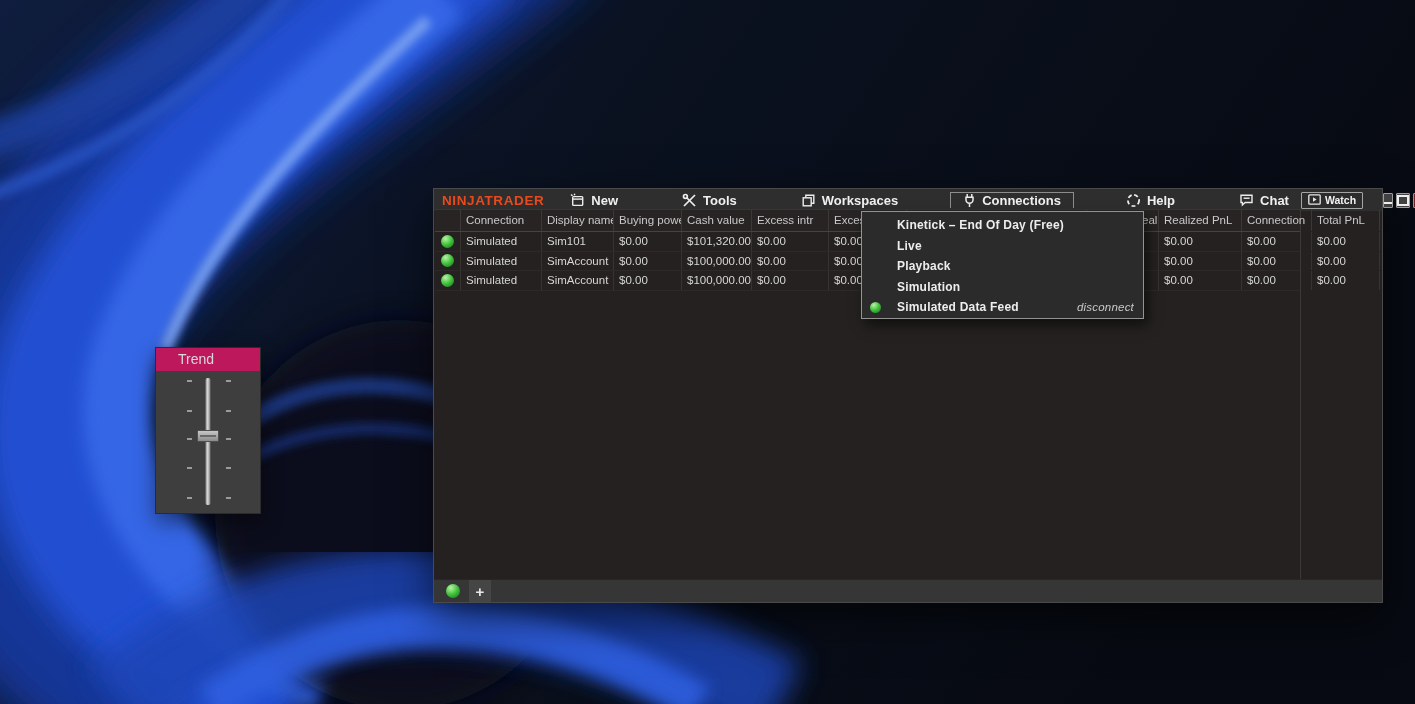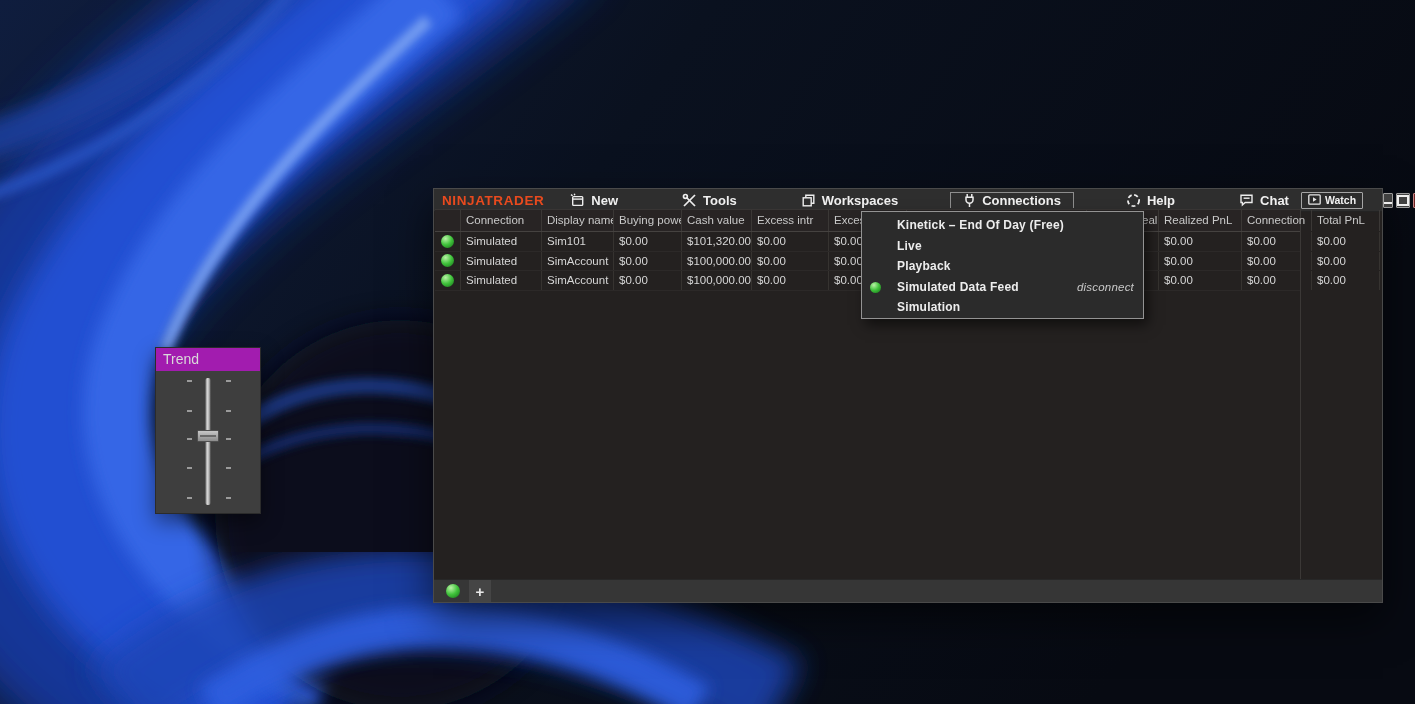--- a/index.html
+++ b/index.html
@@ -5,22 +5,22 @@
   html,body{margin:0;padding:0;background:#070a12;}
   *{box-sizing:border-box;cursor:default;user-select:none;}
   .stage{position:relative;width:1415px;height:704px;overflow:hidden;
          font-family:"Liberation Sans","DejaVu Sans",sans-serif;}
   .wallpaper{position:absolute;inset:0;}
   .wallpaper svg{display:block;}
 
   
   .trend-window{position:absolute;left:155px;top:347px;width:106px;height:167px;
     background:#3e3e3e;border:1px solid #2b2b2b;box-shadow:0 8px 20px rgba(0,0,0,.45);}
-  .trend-titlebar{height:23px;background:#a21caf;color:#d9d9d9;font-size:14px;
-    line-height:23px;padding-left:7px;}
+  .trend-titlebar{height:23px;background:#be185d;color:#d9d9d9;font-size:14px;
+    line-height:23px;padding-left:22px;}
   .trend-body{position:relative;height:143px;}
   .trend-track{position:absolute;left:50%;transform:translateX(-50%);top:7px;bottom:9px;width:5px;
     background:linear-gradient(90deg,#8a8a8a,#dcdcdc 45%,#6f6f6f);border-radius:2px;}
   .trend-handle{position:absolute;left:50%;transform:translateX(-50%);top:59px;width:22px;height:12px;
     background:linear-gradient(#c7c7c7,#8c8c8c);border:1px solid #4f4f4f;border-radius:1px;}
   .trend-handle::after{content:"";position:absolute;left:2px;right:2px;top:4px;height:2px;background:#6a6a6a;}
   .trend-tick{position:absolute;width:5px;height:2px;background:#9b9b9b;}
 
   
   .nt-window{position:absolute;left:433px;top:188px;width:950px;height:415px;
@@ -222,26 +222,26 @@
       <div class="dd-item">
           <span>Kinetick – End Of Day (Free)</span>
         </div>
         <div class="dd-item">
           <span>Live</span>
         </div>
         <div class="dd-item">
           <span>Playback</span>
         </div>
         <div class="dd-item">
+          <span>Simulation</span>
+        </div>
+        <div class="dd-item">
           <span class="dot dd-dot"></span>
           <span>Simulated Data Feed</span>
           <span class="dd-action">disconnect</span>
-        </div>
-        <div class="dd-item">
-          <span>Simulation</span>
         </div>
     </div>
 
     <div class="table">
       <div class="thead" id="thead">
           <div class="th" style="width: 26px;"><span></span></div>
           <div class="th" style="width: 81px;"><span>Connection</span></div>
           <div class="th" style="width: 72px;"><span>Display name</span></div>
           <div class="th" style="width: 68px;"><span>Buying power</span></div>
           <div class="th" style="width: 70px;"><span>Cash value</span></div>

